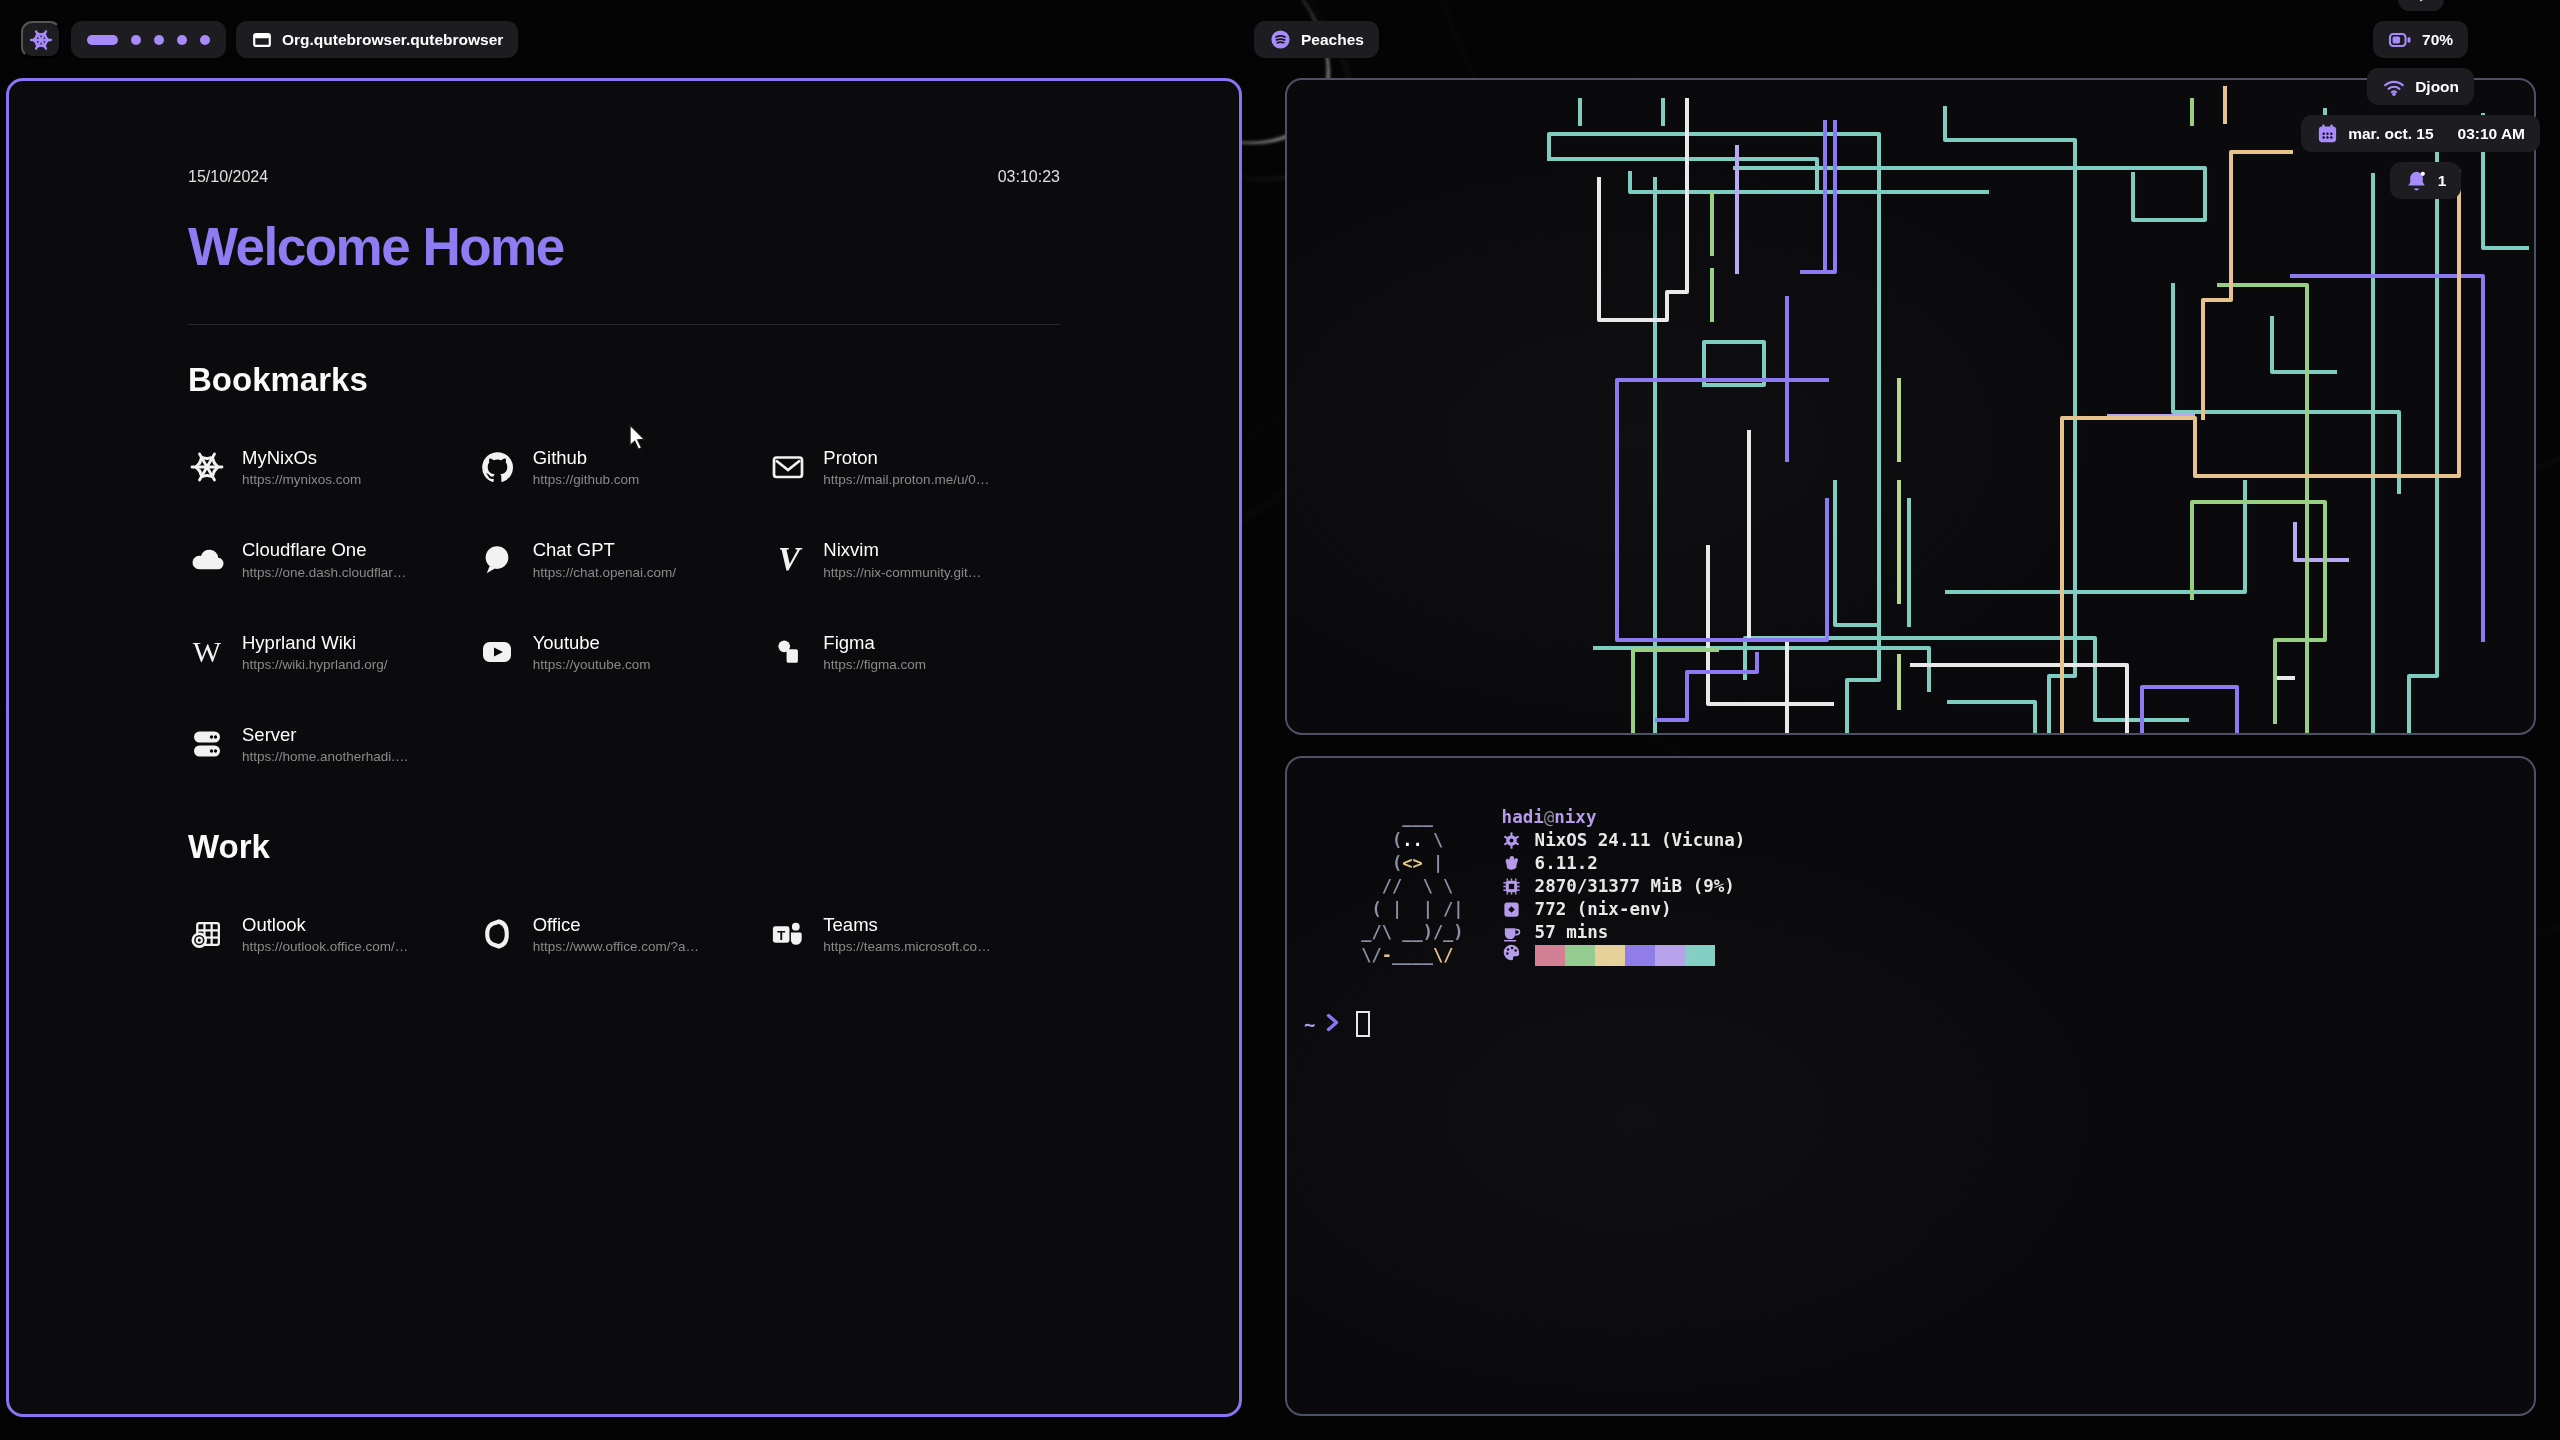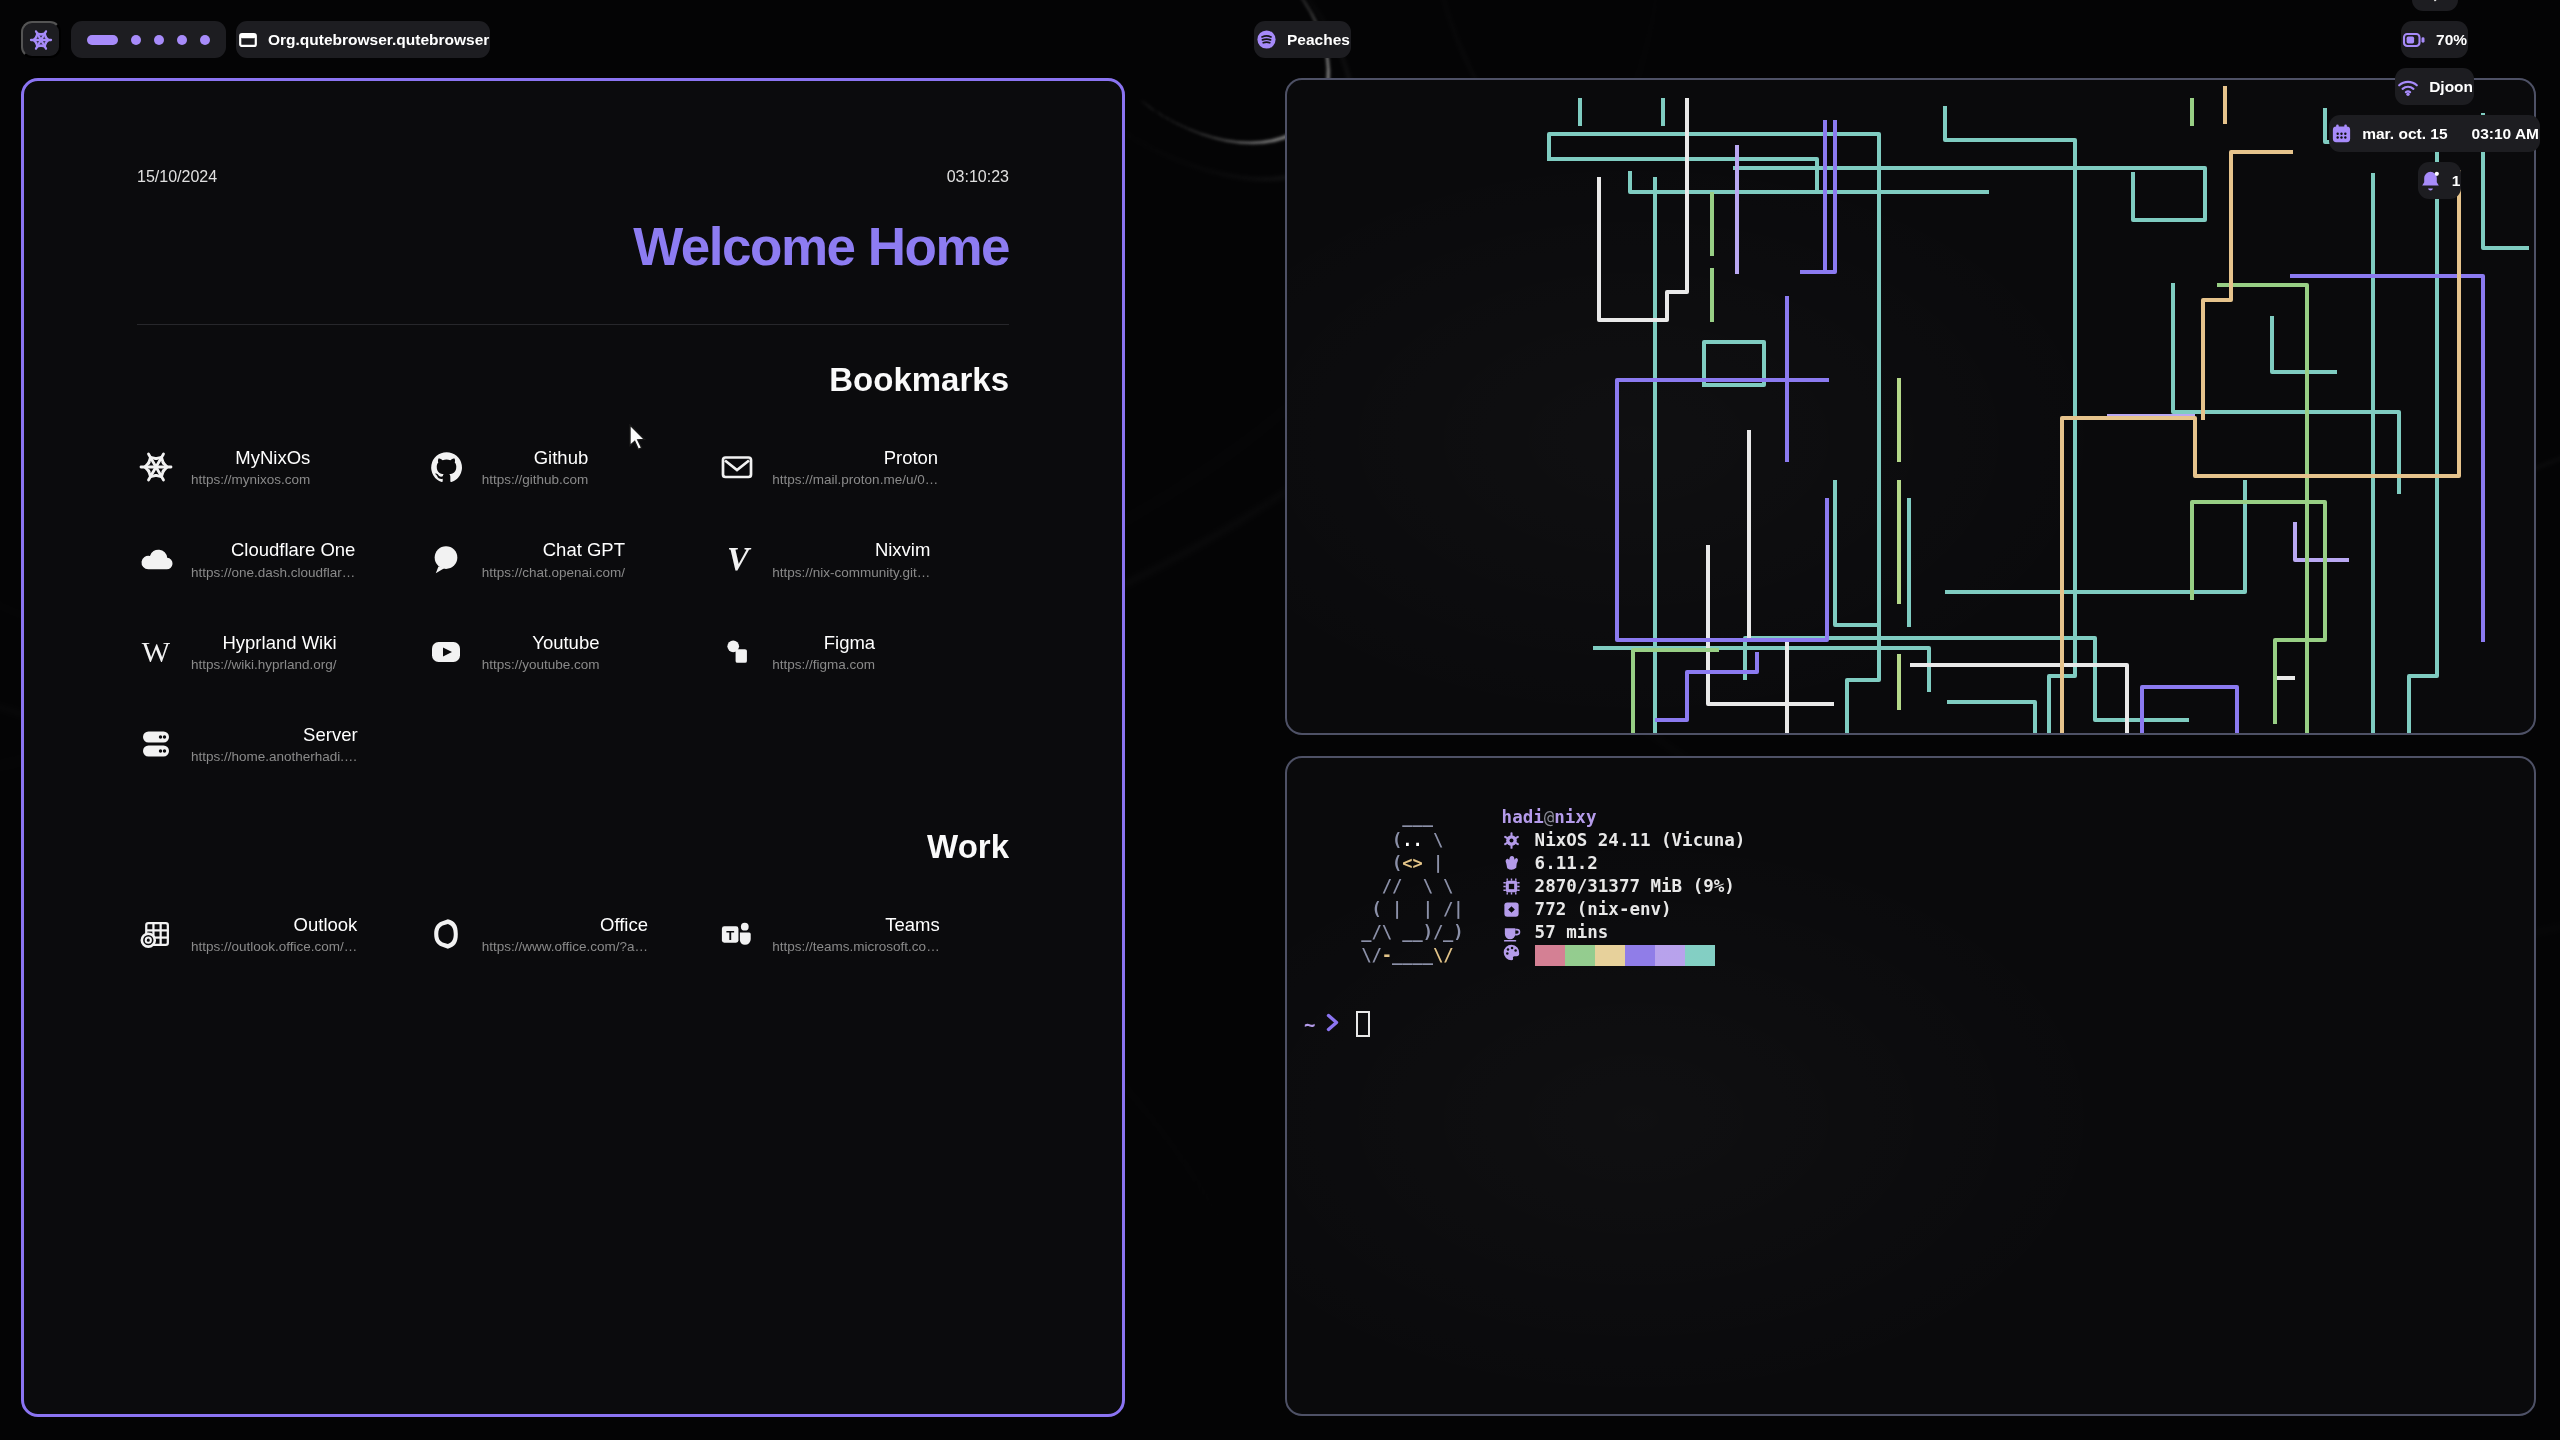--- a/index.html
+++ b/index.html
@@ -21,39 +21,39 @@
   .sw-streak2 { position:absolute; left:960px; top:-90px; width:420px; height:230px; border-radius:50%;
     border-right:2px solid rgba(255,255,255,0.18); transform:rotate(36deg); filter:blur(2px); }
   .sw-e { right:-250px; top:-420px; width:1400px; height:900px; border-bottom:3px solid rgba(255,255,255,0.07); transform:rotate(18deg); filter:blur(2px); }
 
   
   .topbar { position:absolute; left:21px; right:20px; top:21px; height:37px; display:flex; align-items:center; z-index:5; }
   .bar-left, .bar-right { display:flex; gap:10px; align-items:center; }
   .bar-right { margin-left:auto;flex-direction:column; }
   .chip {
     height:37px; display:flex; align-items:center; gap:9px;
-    background:#1d1d21; border-radius:11px; padding:0 1px;
+    background:#1d1d21; border-radius:11px; padding:0 15px;
     font-size:15.5px; font-weight:bold; color:#fff; white-space:nowrap;
   }
   .chip svg { display:block; }
   .chip.square { width:40px; padding:0; justify-content:center; }
   .chip.icon-only { padding:0 12px; }
   .ws { gap:13px; padding:0 16px; }
   .ws .pill { width:31px; height:10px; border-radius:6px; background:#a78bfa; }
   .ws .dot  { width:10px; height:10px; border-radius:50%; background:#a78bfa; }
   .media-chip { position:absolute; left:1233px; top:0; }
   .tray { gap:10px; padding:0 13px; }
   .clock-gap { display:inline-block; width:6px; }
   .notif-chip { margin-left:10px; }
 
   
   .win { position:absolute; border-radius:17px; }
   .win.browser {
-    left:21px; top:78px; width:1104px; height:1339px;
-    background:#0b0b0d; border:3px solid #8b74f2;text-align:right;
+    left:6px; top:78px; width:1236px; height:1339px;
+    background:#0b0b0d; border:3px solid #8b74f2;
   }
   .win.termwin { background:#0a0a0c; border:2px solid #4e5166; }
   .win.pipes-win { left:1285px; top:78px; width:1251px; height:657px; overflow:hidden; }
   .win.fetch-win { left:1285px; top:756px; width:1251px; height:660px; overflow:hidden; }
   .win.pipes-win::before, .win.fetch-win::before {
     content:""; position:absolute; inset:0;
     background:radial-gradient(ellipse 700px 420px at 28% 55%, rgba(255,255,255,0.025), transparent 70%);
     pointer-events:none;
   }
 

